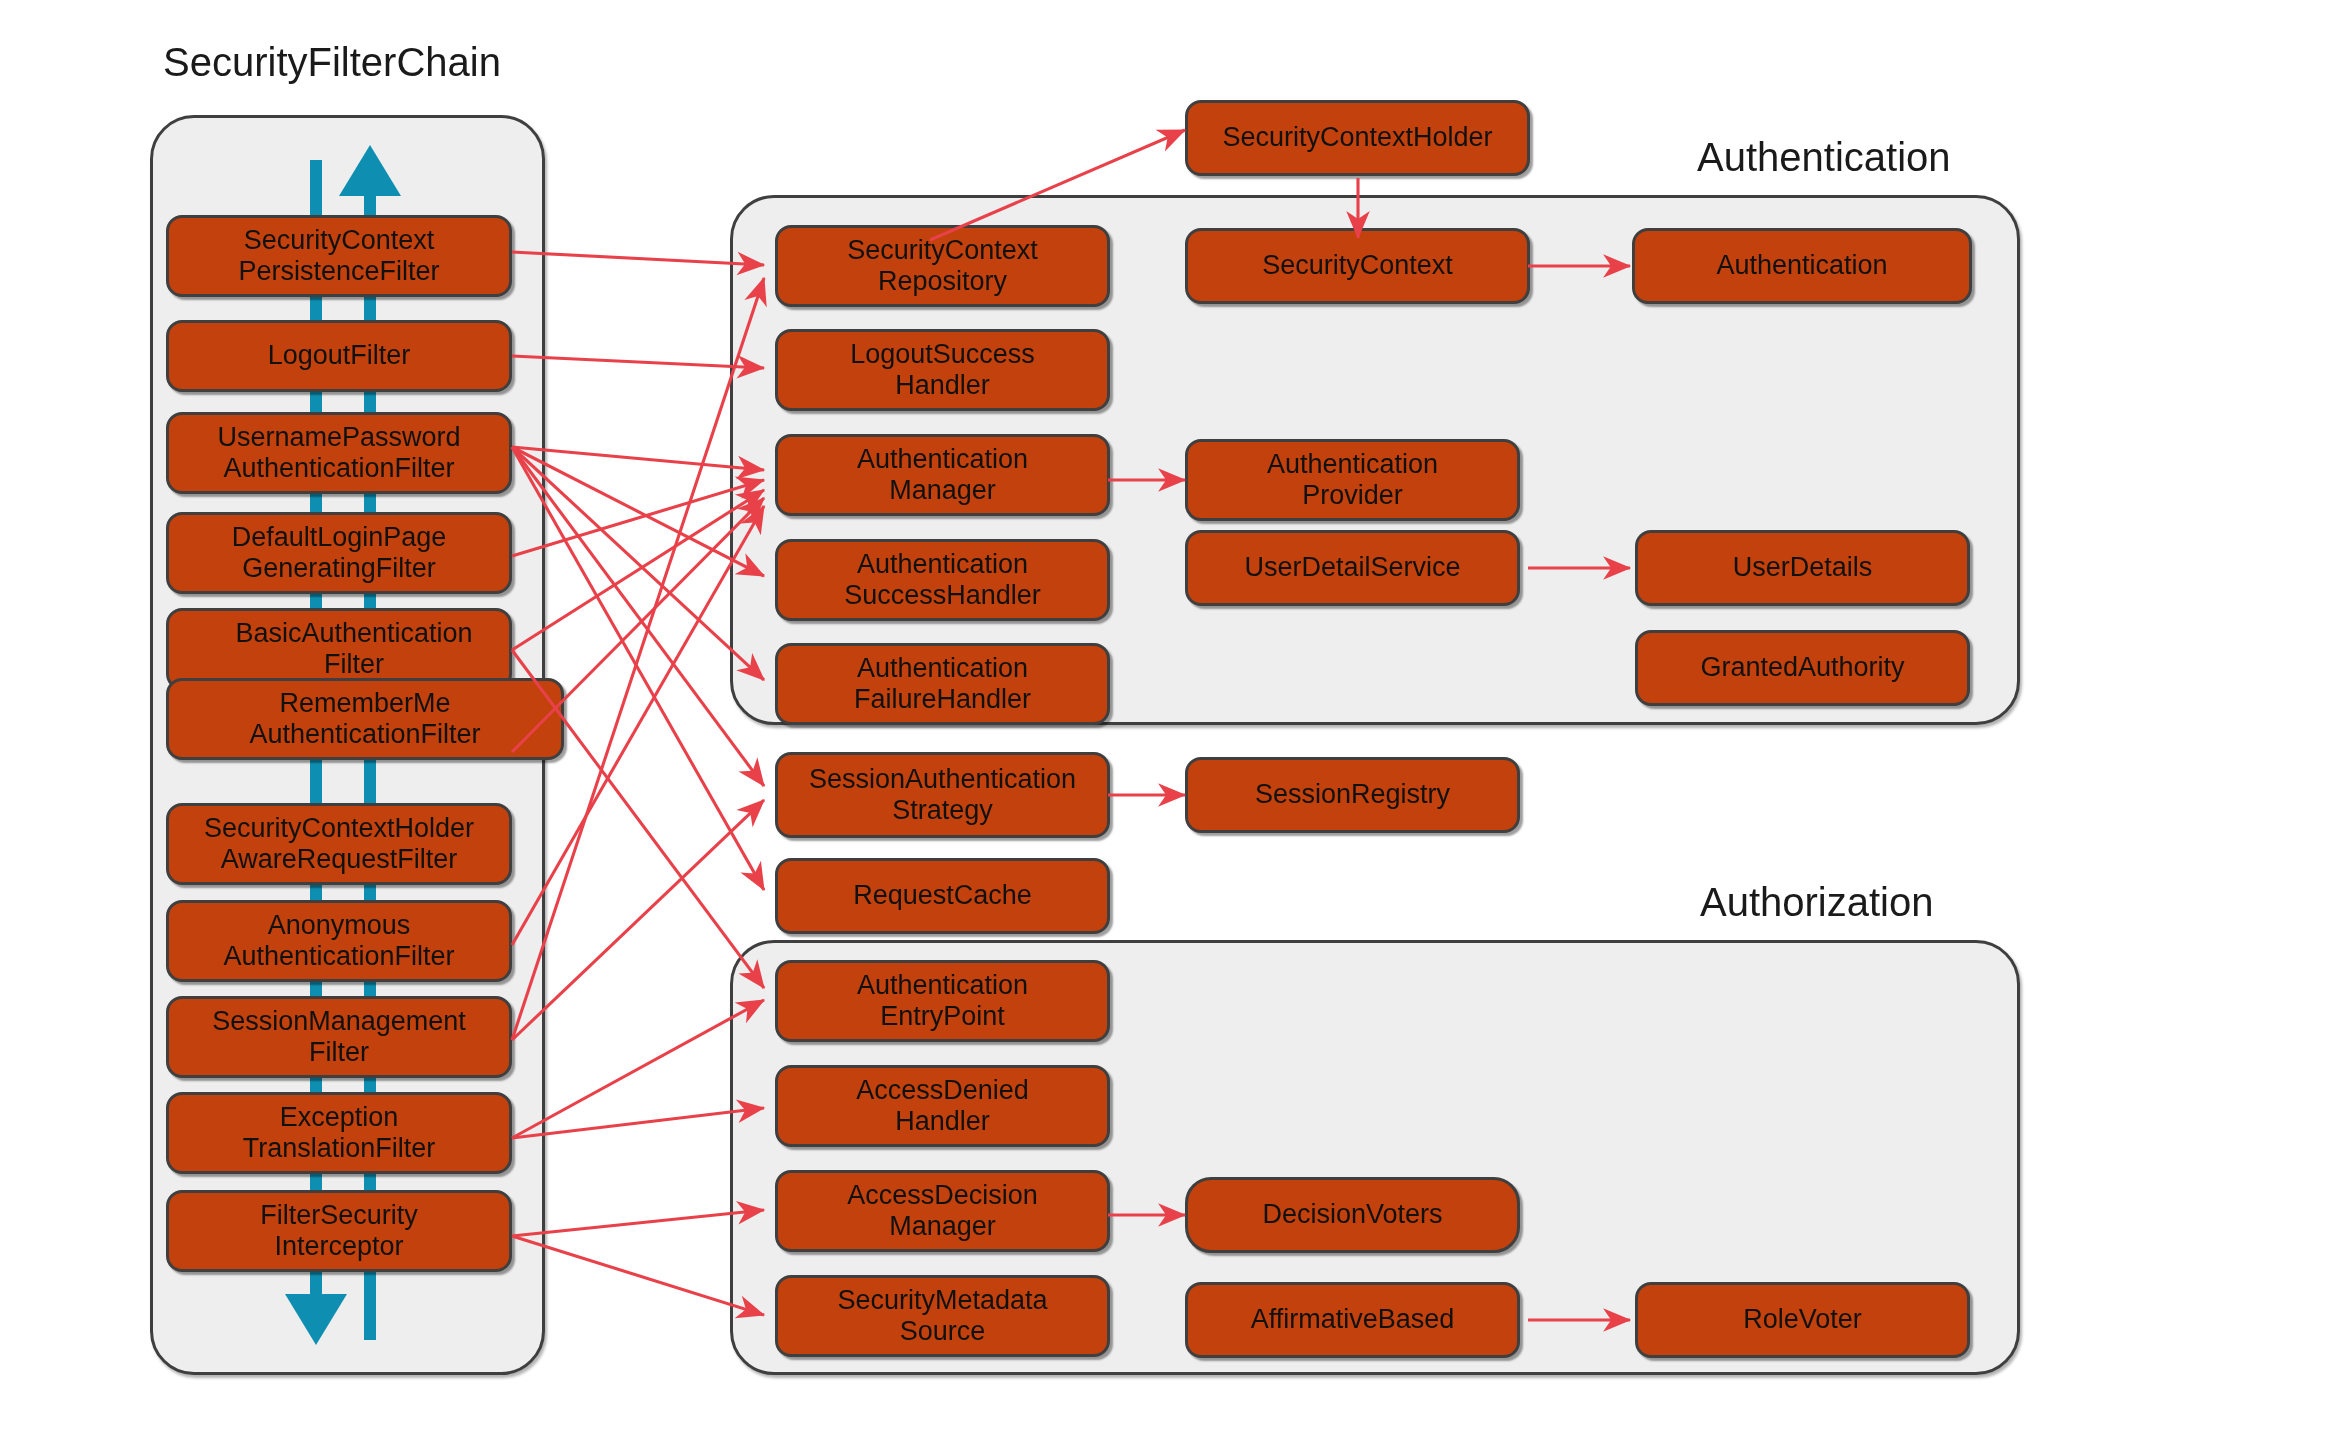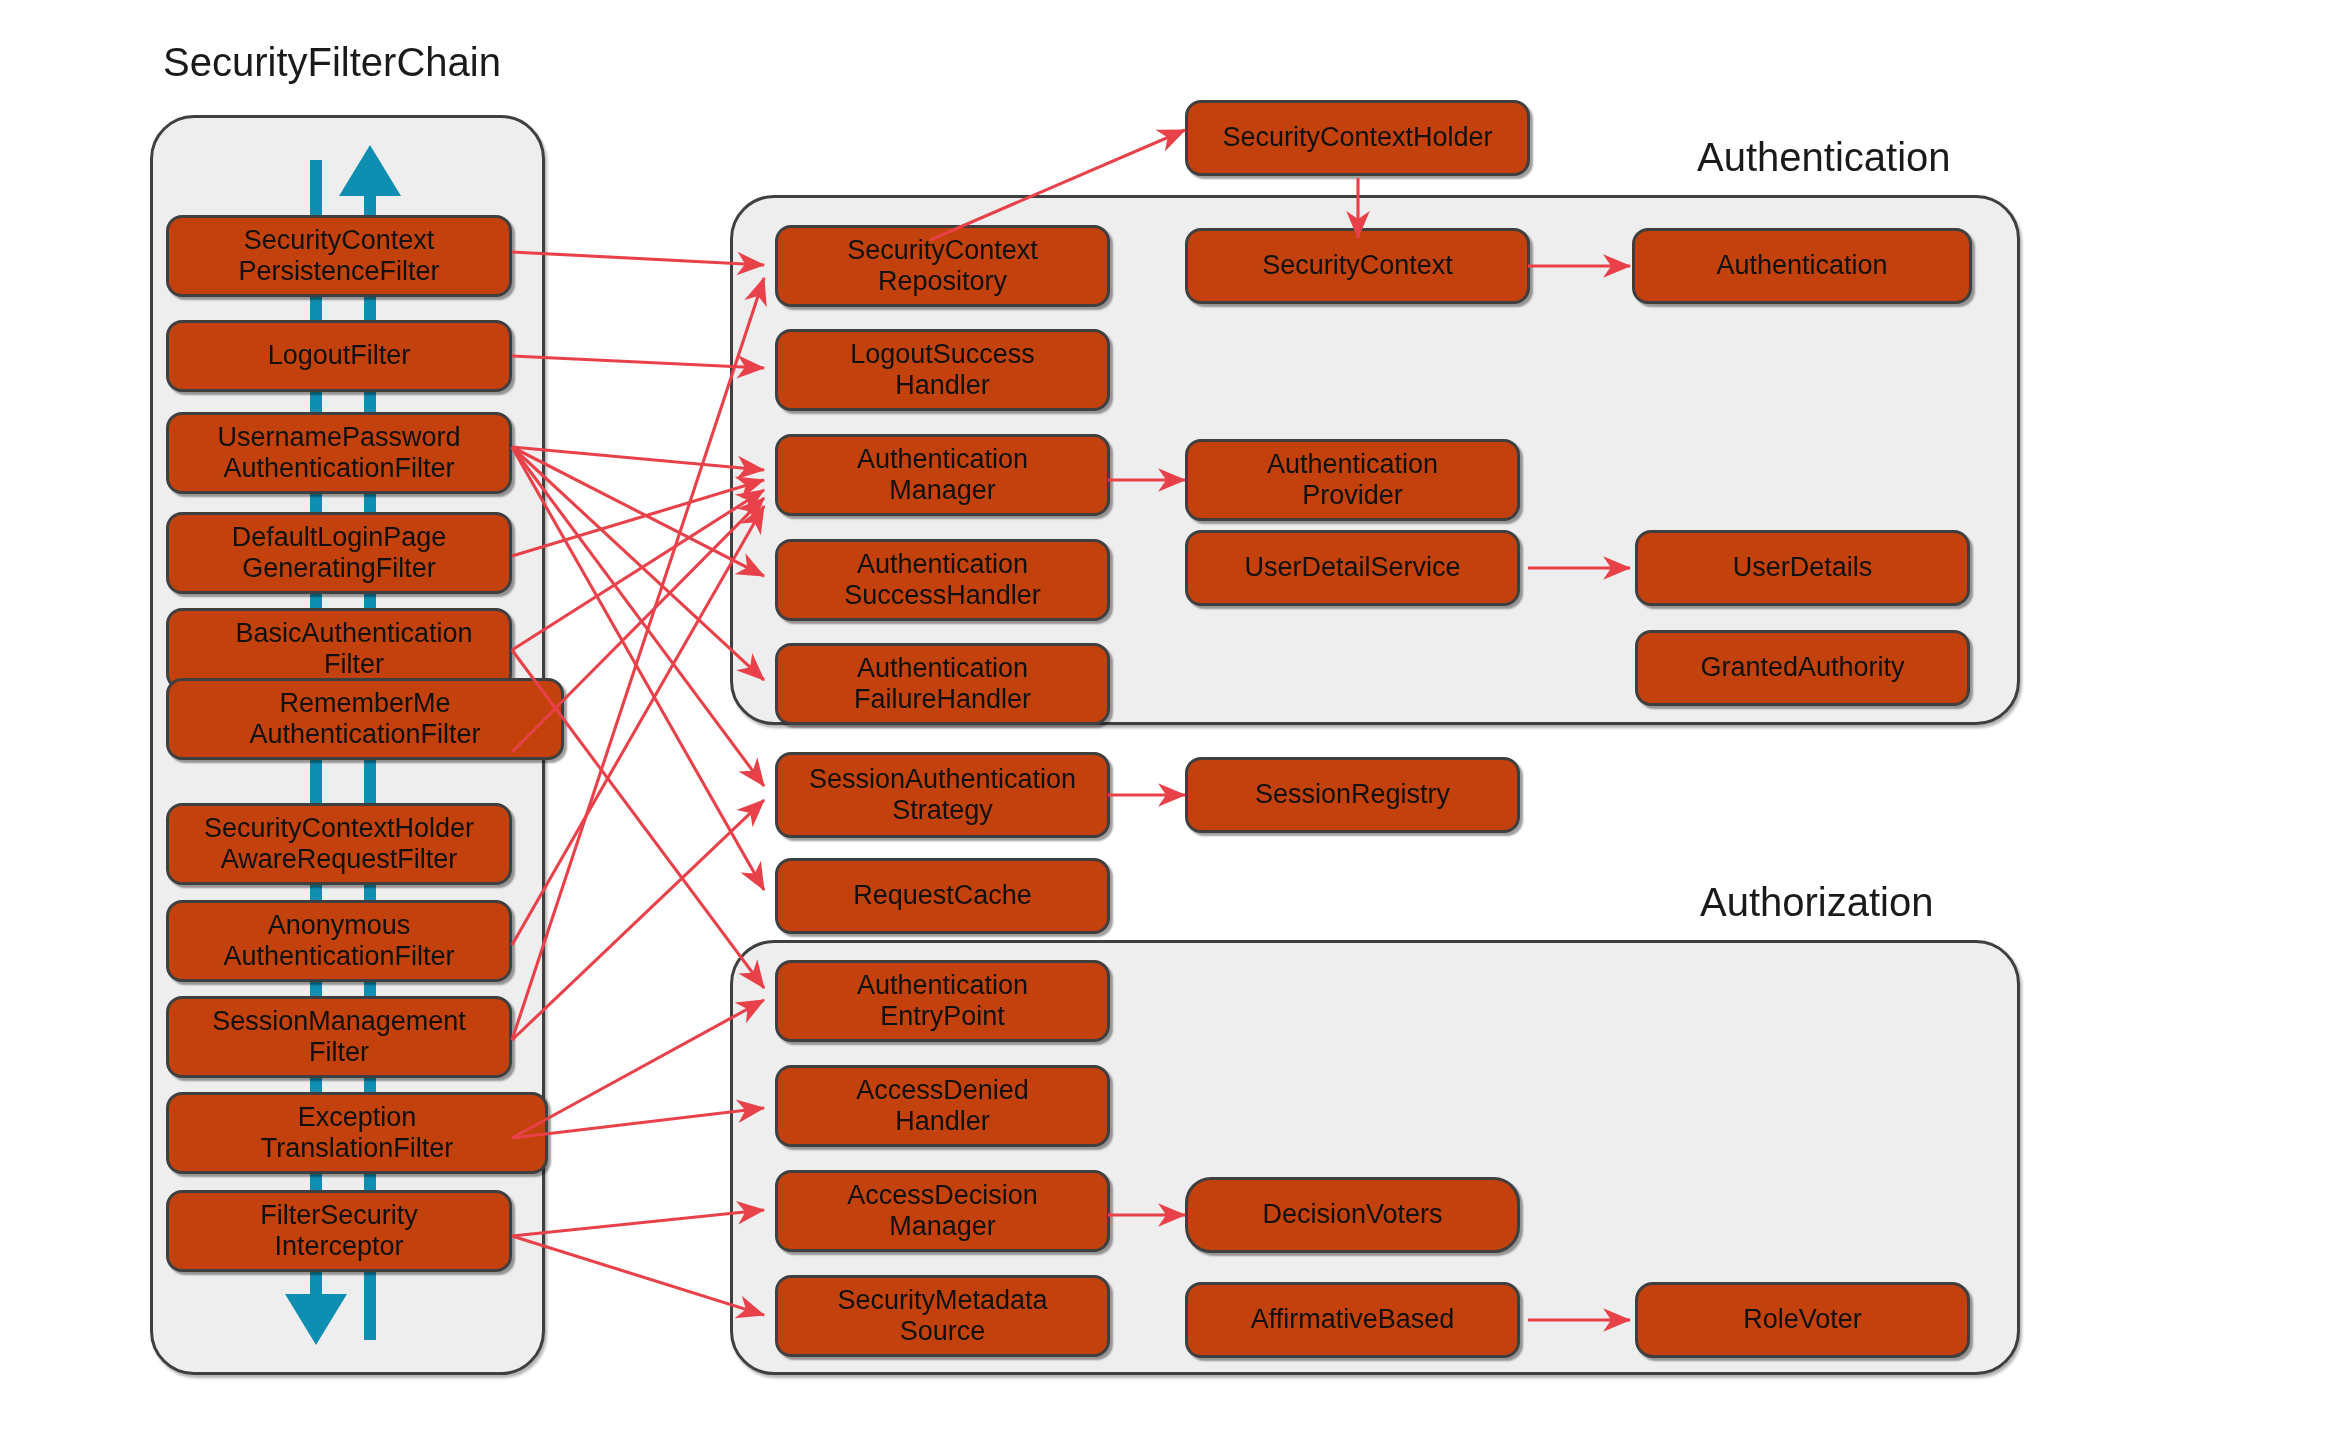--- a/index.html
+++ b/index.html
@@ -188,21 +188,21 @@
     </span>
   </div>
 
   <div class="node filter" style="left:166px;top:996px;width:346px;height:82px;">
     <span>
       <span>SessionManagement</span>
       <span>Filter</span>
     </span>
   </div>
 
-  <div class="node filter" style="left:166px;top:1092px;width:382px;height:82px;text-align:center;">
+  <div class="node filter" style="left:166px;top:1092px;width:346px;height:82px;text-align:center;">
     <span>
       <span>Exception</span>
       <span>TranslationFilter</span>
     </span>
   </div>
 
   <div class="node filter" style="left:166px;top:1190px;width:346px;height:82px;">
     <span>
       <span>FilterSecurity</span>
       <span>Interceptor</span>
@@ -339,19 +339,19 @@
         <span>DecisionVoters</span>
       </span>
   </div>
 
   <div class="node" style="left:1185px;top:1282px;width:335px;height:76px;">
     <span>
         <span>AffirmativeBased</span>
       </span>
   </div>
 
-  <div class="node" style="left:1635px;top:1282px;width:335px;height:76px;border-radius:18px;">
+  <div class="node" style="left:1635px;top:1282px;width:335px;height:76px;">
     <span>
         <span>RoleVoter</span>
       </span>
   </div>
 
 </div>
 
 </body></html>

